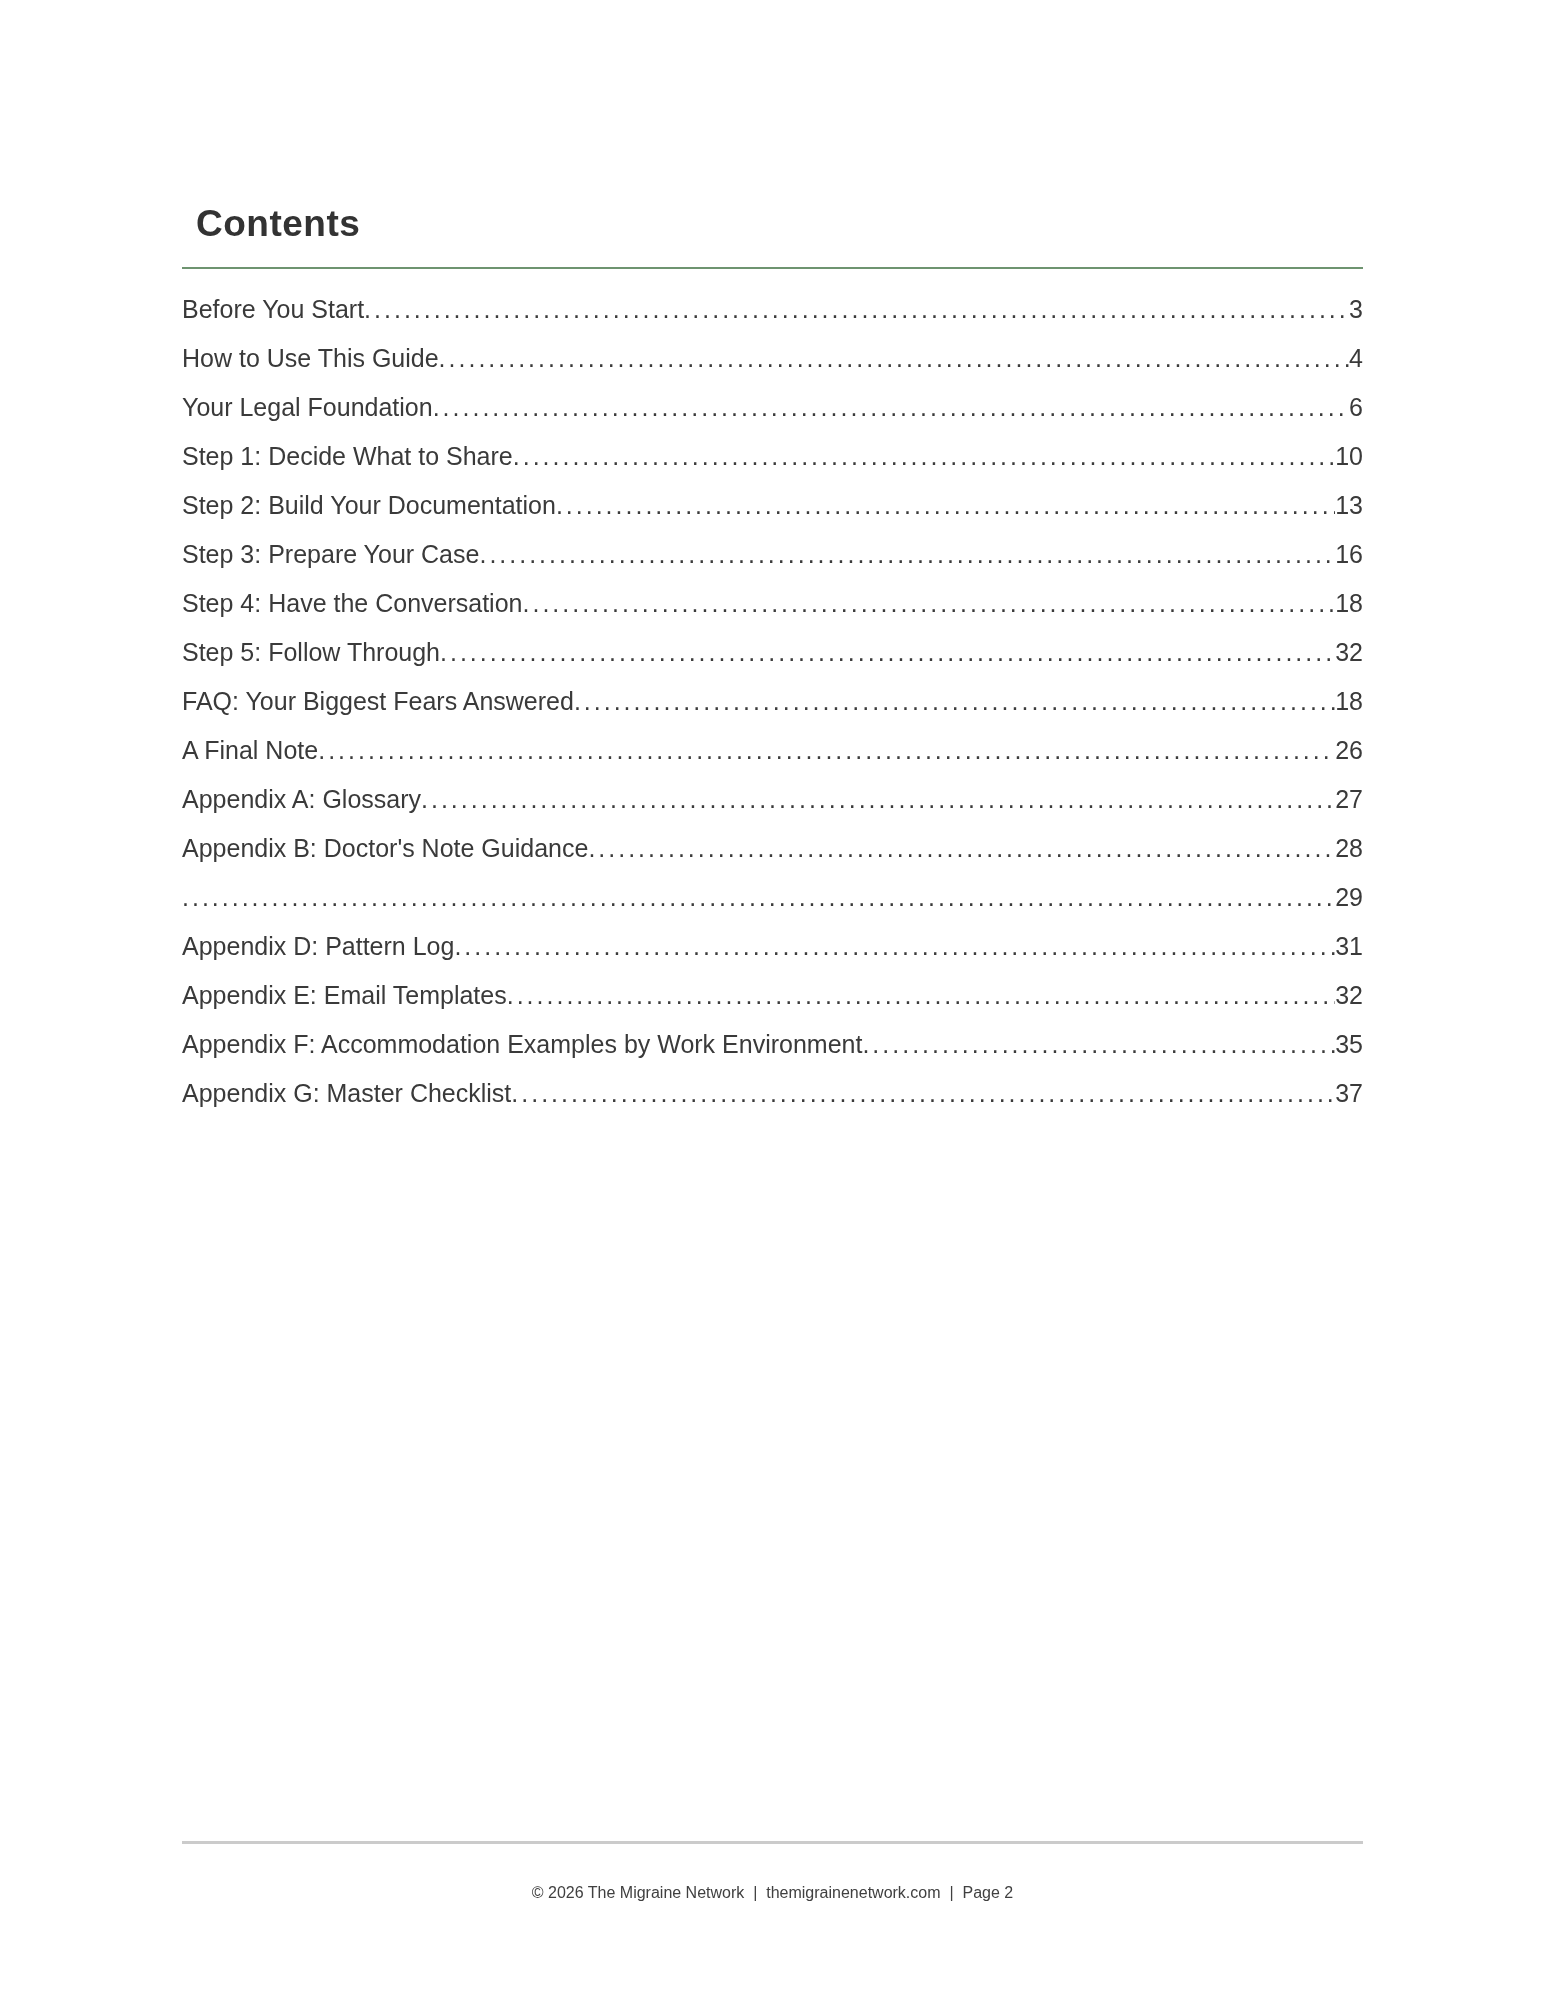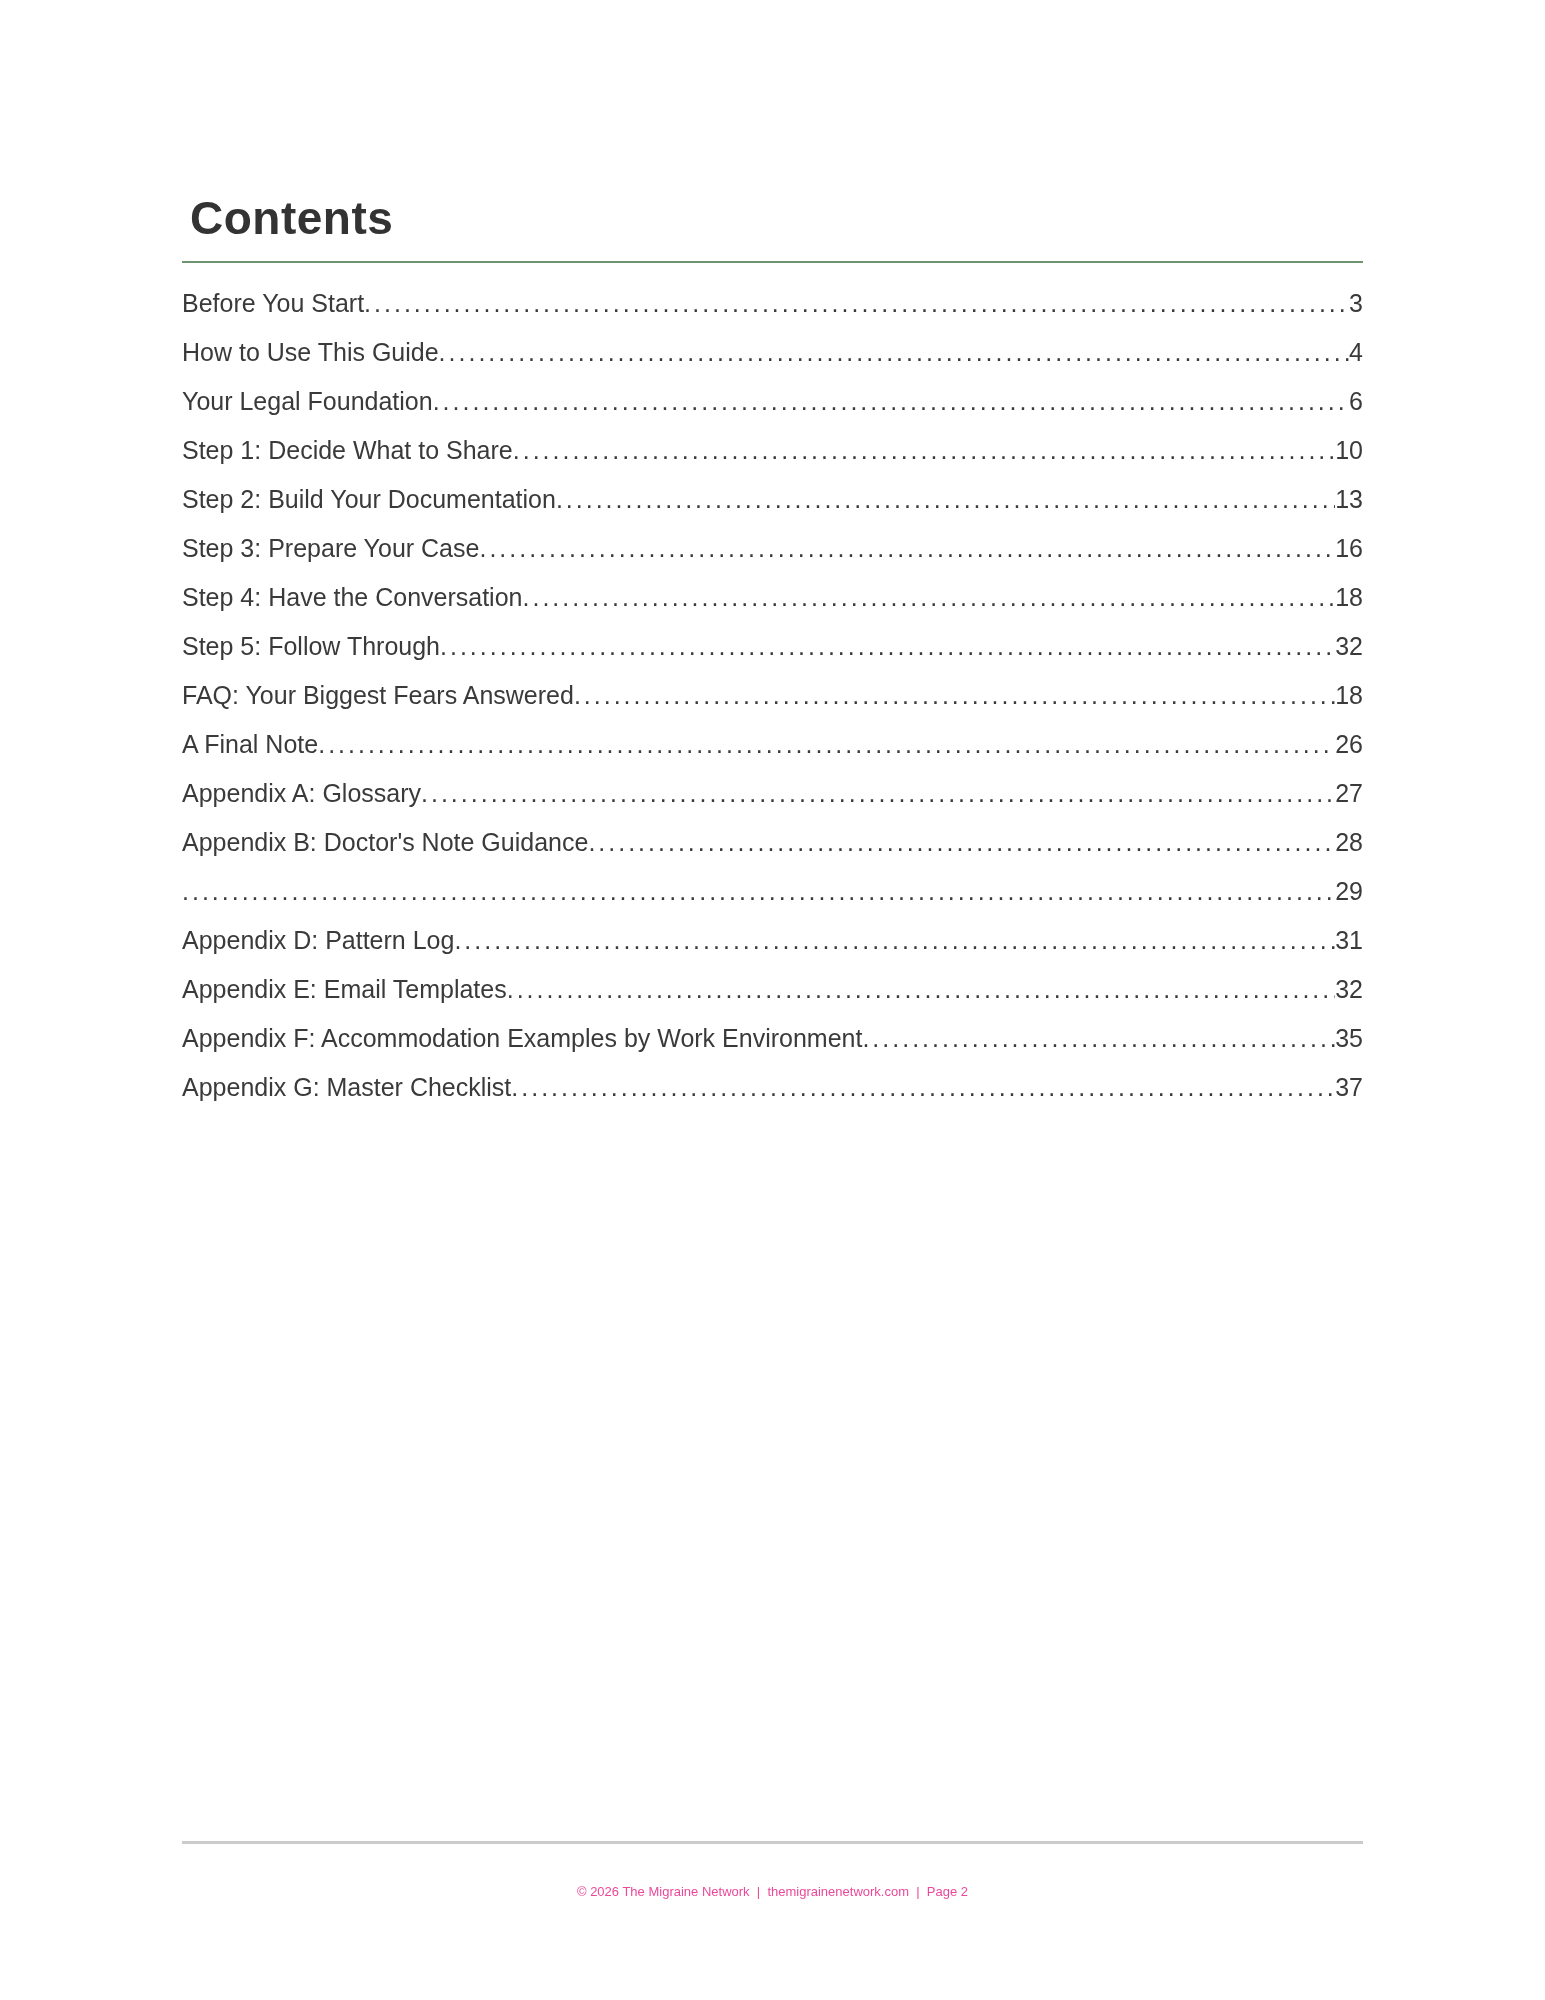--- a/index.html
+++ b/index.html
@@ -17,23 +17,23 @@
     overflow: hidden;
     margin: 0 auto;
   }
   .content {
     position: absolute;
     left: 182px;
     right: 182px;
     top: 0;
   }
   .doc-title {
-    margin: 8px;
+    margin: 14px;
     padding-top: 184px;
-    font-size: 46px;
+    font-size: 37px;
     line-height: 52px;
     font-weight: bold;
     color: #333333;
     letter-spacing: 0.5px;
   }
   .title-rule {
     height: 2px;
     background: #6e9470;
     margin-top: 17px;
   }
@@ -73,22 +73,22 @@
     right: 182px;
     top: 1841px;
   }
   .footer-rule {
     height: 3px;
     background: #cbcbcb;
   }
   .footer-text {
     margin-top: 40px;
     text-align: center;
-    font-size: 13px;
-    color: #ec4899;
+    font-size: 16px;
+    color: #404040;
     white-space: pre;
   }
 </style>
 </head>
 <body>
 
 <div class="page">
   <div class="content">
     <h1 class="doc-title">Contents</h1>
     <div class="title-rule" style="background: rgb(110, 148, 112);"></div>

